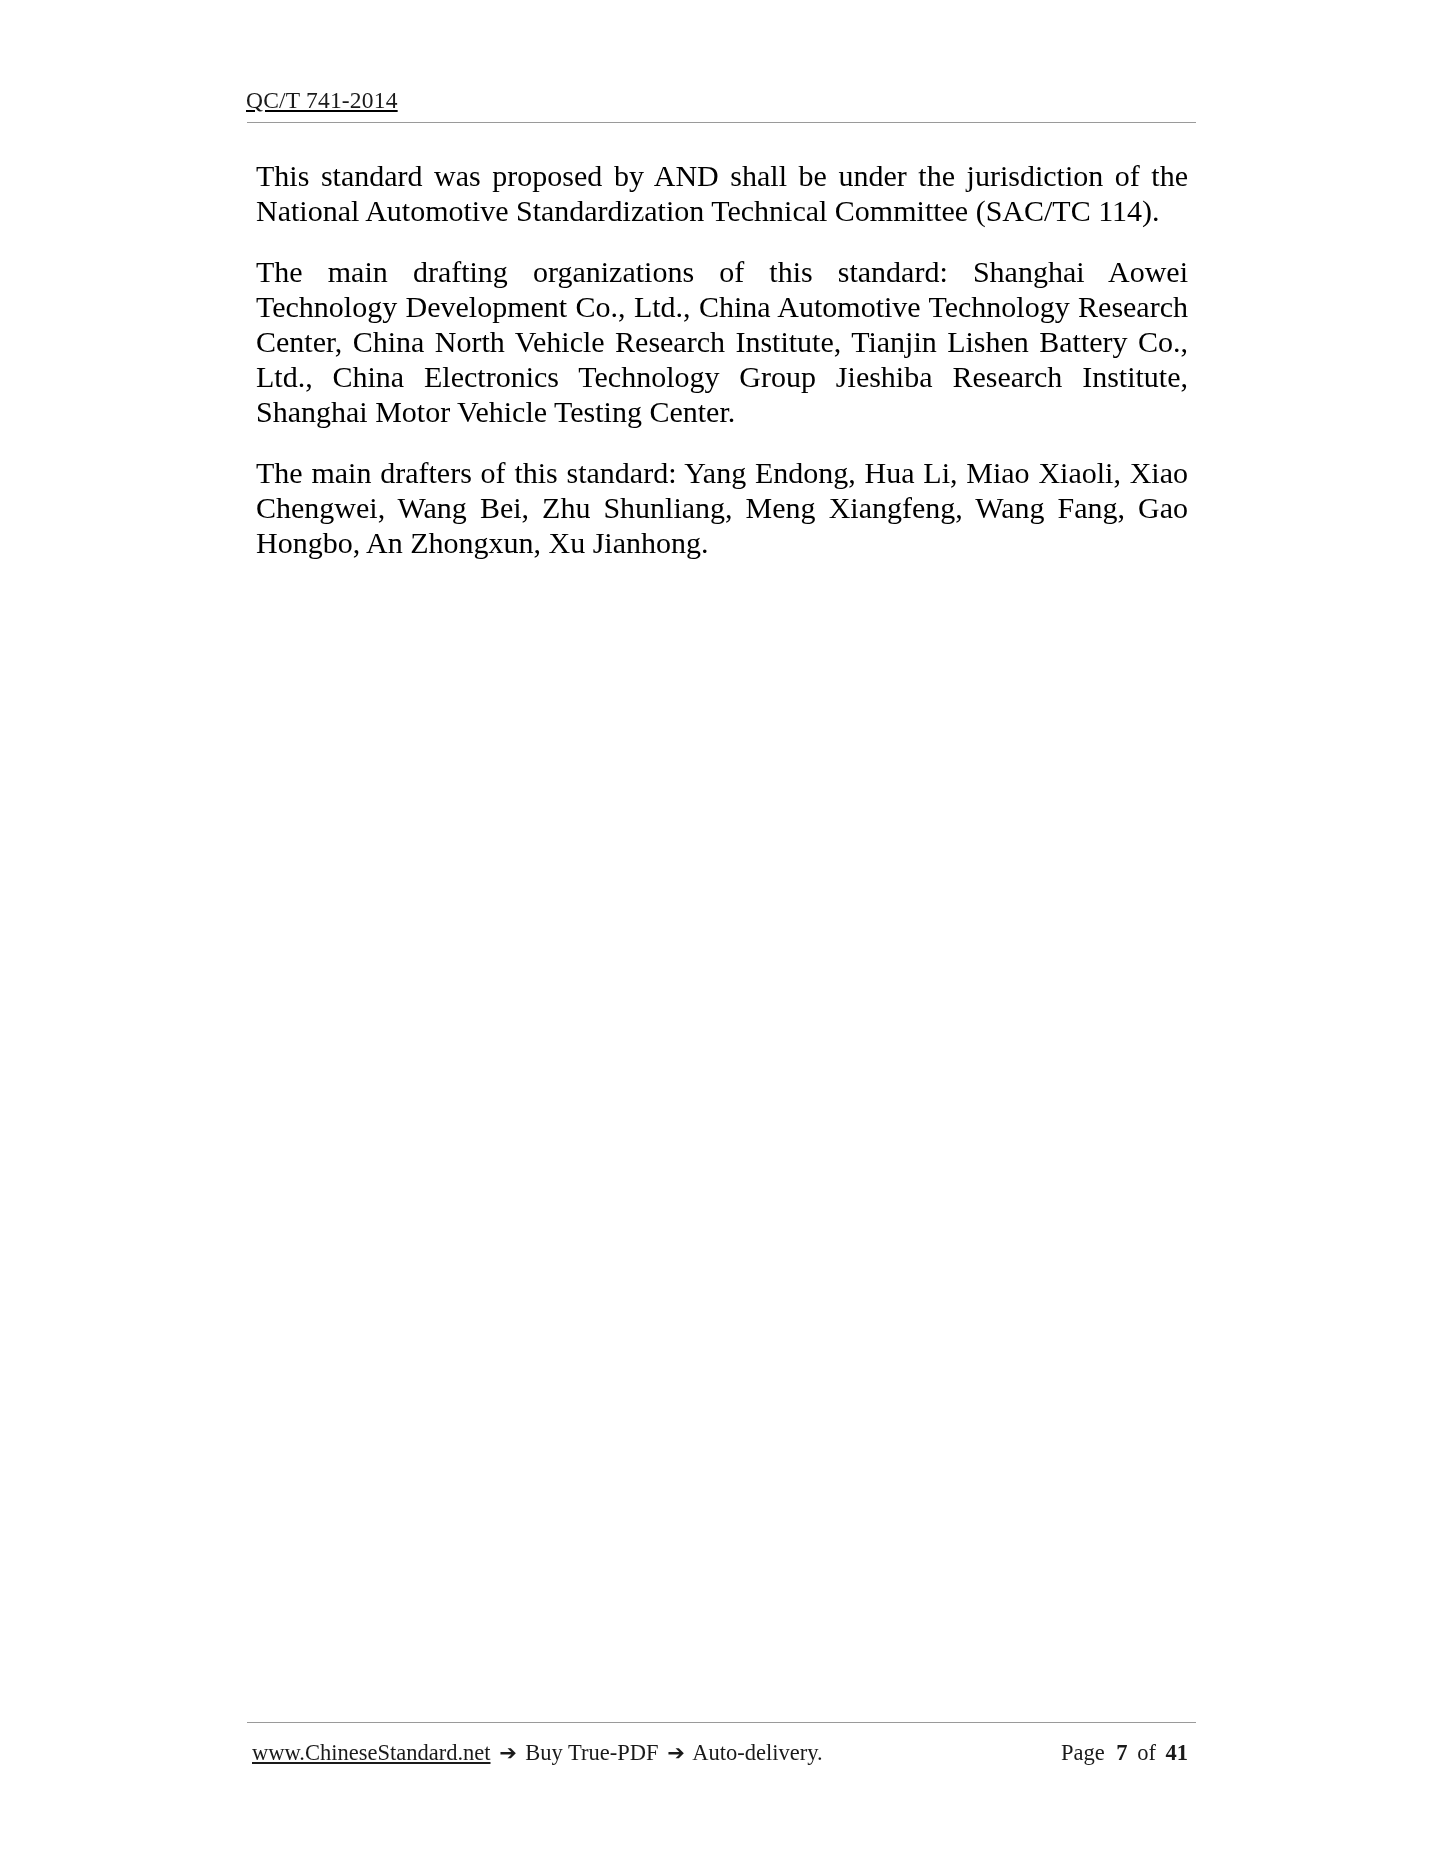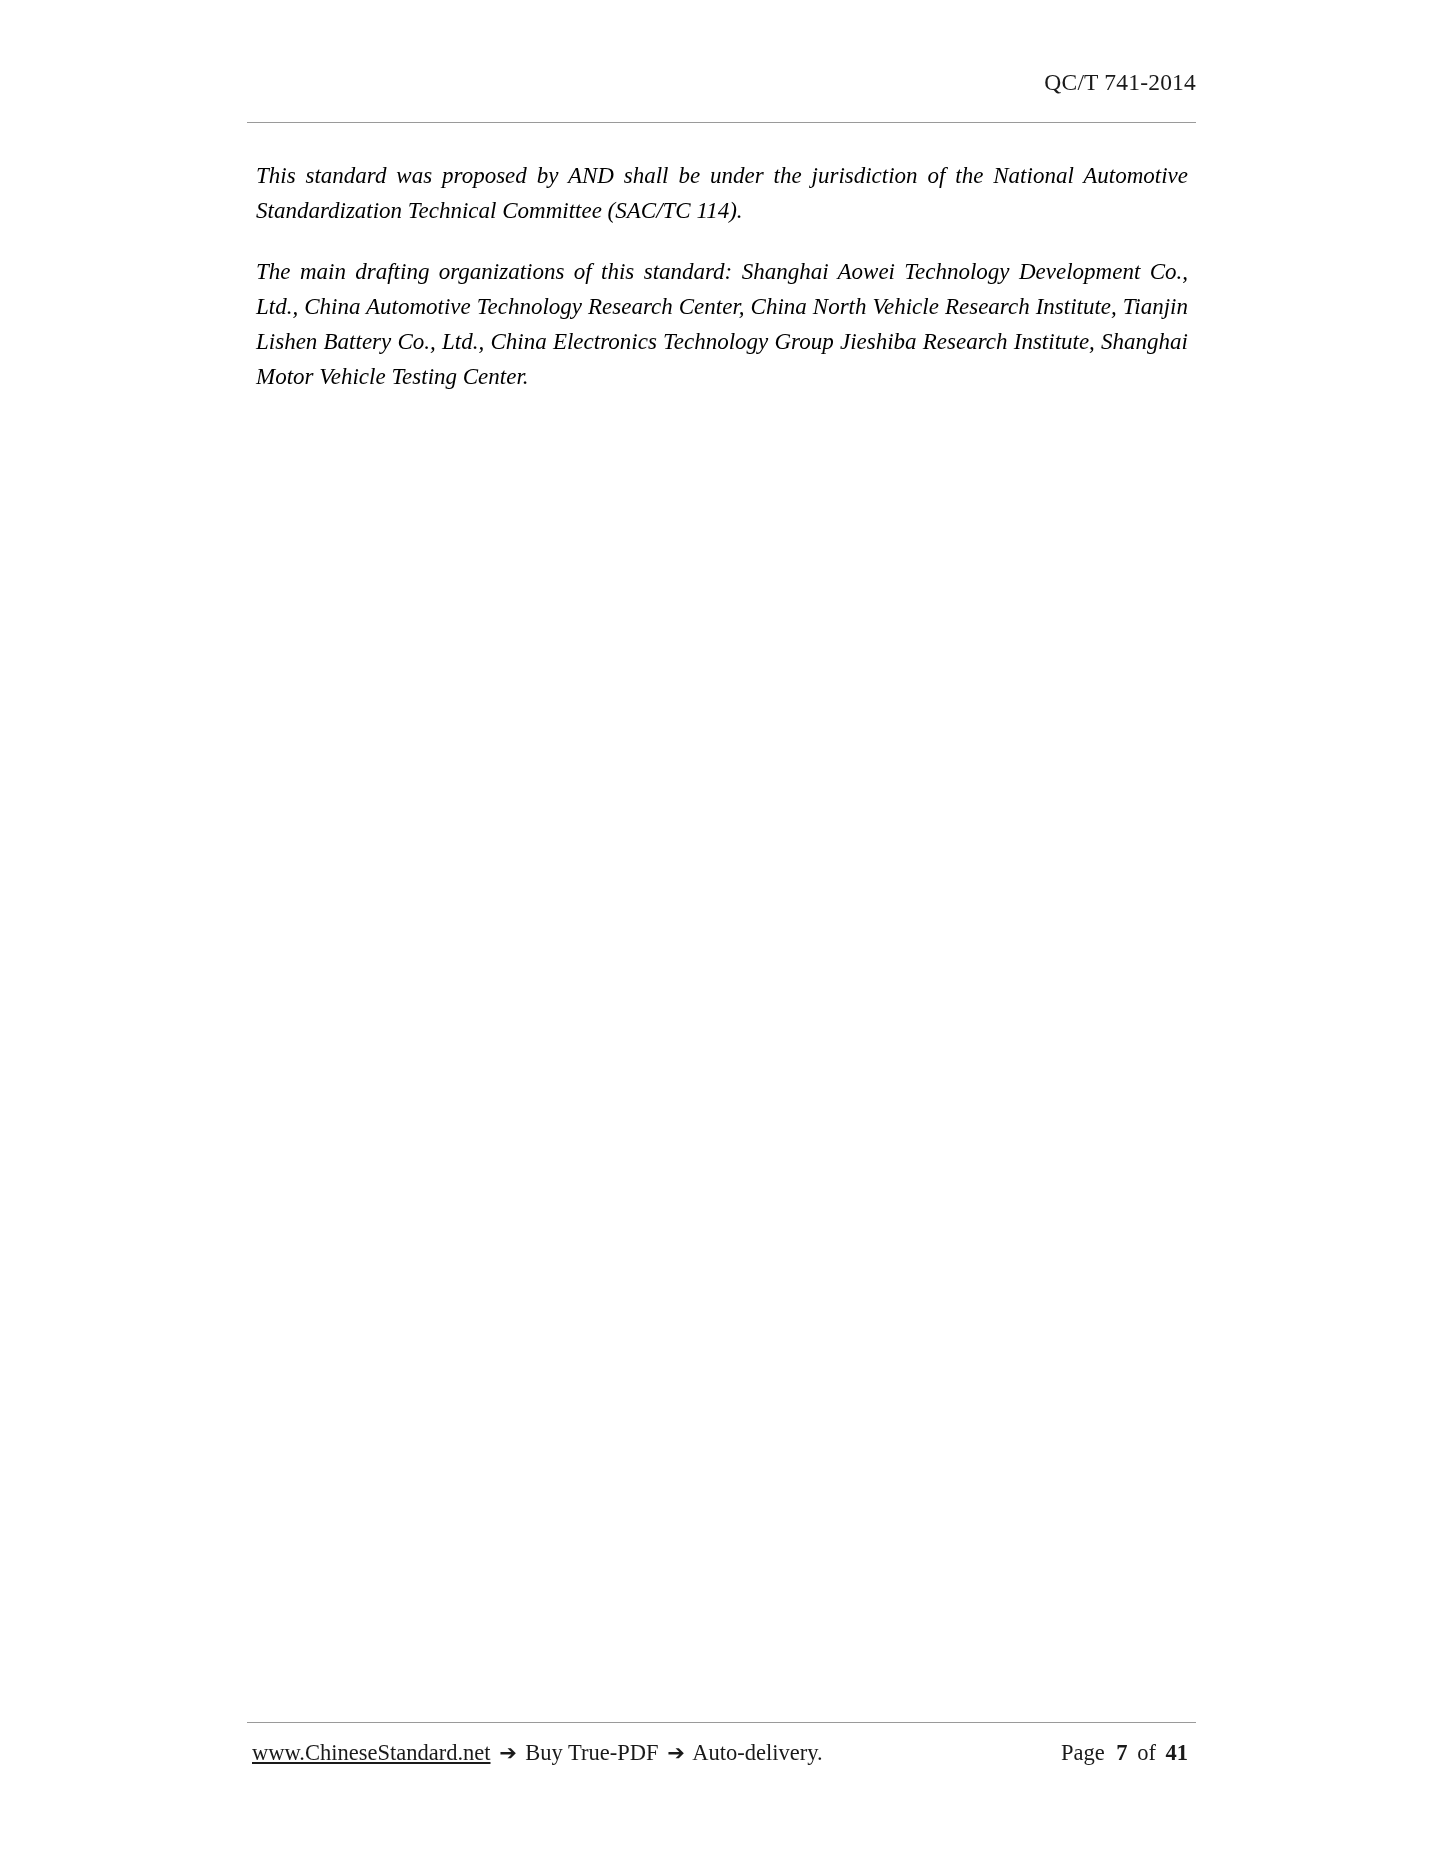--- a/index.html
+++ b/index.html
@@ -14,24 +14,25 @@
   .page {
     position: relative;
     width: 1445px;
     height: 1870px;
     background: #ffffff;
     box-sizing: border-box;
     overflow: hidden;
   }
   .header {
     position: absolute;
-    top: 69px;
+    top: 87px;
     left: 246px;
     width: 950px;
-    text-align: right;
+    text-align: left;
+    text-decoration: underline;
   }
   .header-title {
     font-size: 23.5px;
     letter-spacing: 0.2px;
     color: #1a1a1a;
   }
   .header-rule {
     position: absolute;
     top: 122px;
     left: 247px;
@@ -39,27 +40,26 @@
     height: 1px;
     background: #9a9a9a;
   }
   .content {
     position: absolute;
     top: 158px;
     left: 256px;
     width: 932px;
   }
   .para {
-    font-size: 23px;
+    font-size: 30px;
     line-height: 35px;
     text-align: justify;
     text-justify: inter-word;
     margin: 0 0 26px 0;
     color: #000000;
-    font-style: italic;
   }
   .para.last {
     margin-bottom: 0;
   }
   .footer-rule {
     position: absolute;
     top: 1722px;
     left: 247px;
     width: 949px;
     height: 1px;
@@ -110,20 +110,21 @@
 <div class="page">
 
   <div class="header">
     <div class="header-title">QC/T 741-2014</div>
   </div>
   <div class="header-rule"></div>
 
   <div class="content">
     <p class="para">This standard was proposed by AND shall be under the jurisdiction of the National Automotive Standardization Technical Committee (SAC/TC 114).</p>
     <p class="para">The main drafting organizations of this standard: Shanghai Aowei Technology Development Co., Ltd., China Automotive Technology Research Center, China North Vehicle Research Institute, Tianjin Lishen Battery Co., Ltd., China Electronics Technology Group Jieshiba Research Institute, Shanghai Motor Vehicle Testing Center.</p>
+    <p class="para last">The main drafters of this standard: Yang Endong, Hua Li, Miao Xiaoli, Xiao Chengwei, Wang Bei, Zhu Shunliang, Meng Xiangfeng, Wang Fang, Gao Hongbo, An Zhongxun, Xu Jianhong.</p>
   </div>
 
   <div class="footer-rule"></div>
 
   <div class="footer">
     <div class="footer-left">
       <span class="footer-link">www.ChineseStandard.net</span>
       <span class="arrow">➔</span>
       <span>Buy True-PDF</span>
       <span class="arrow">➔</span>

